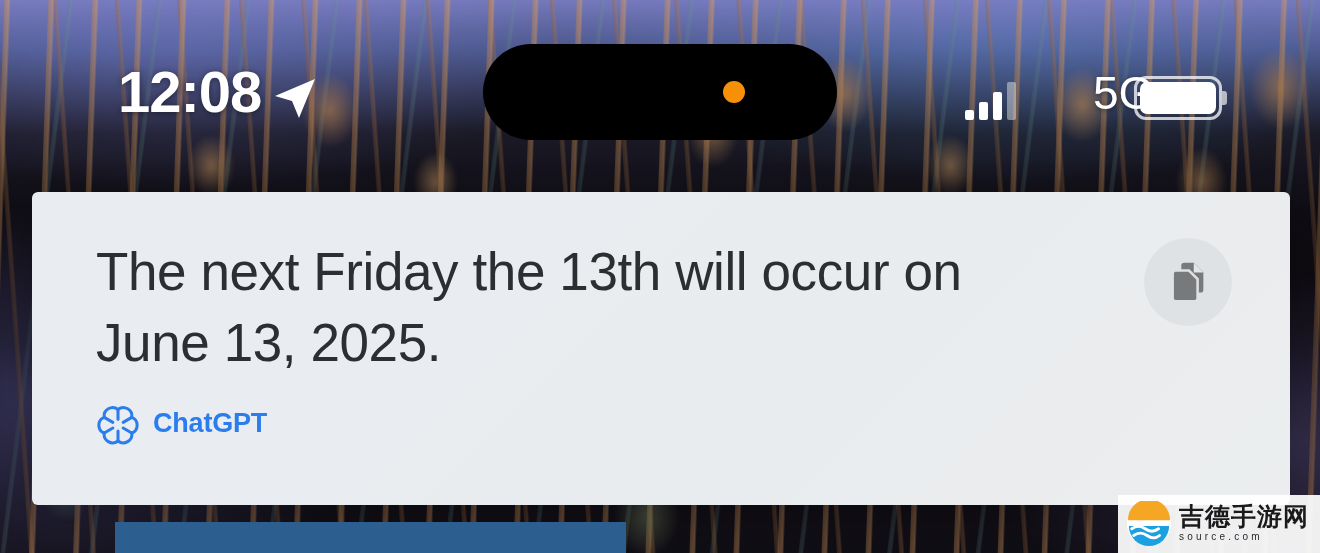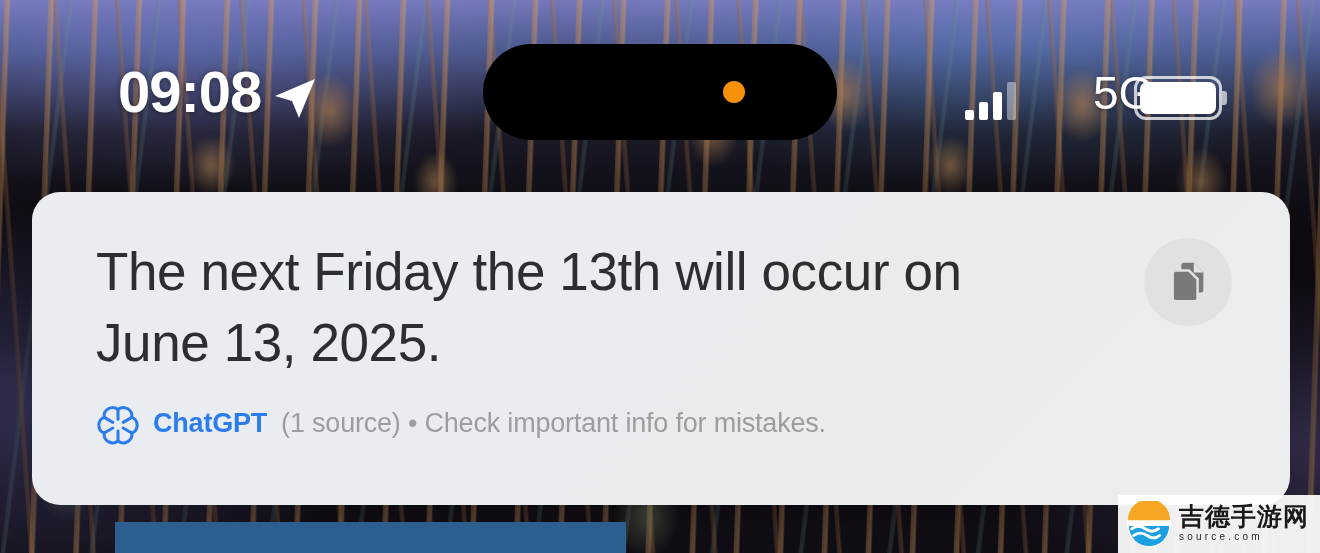--- a/index.html
+++ b/index.html
@@ -119,21 +119,21 @@
   .mic-dot {
     position:absolute; right:92px; top:50%; transform:translateY(-50%);
     width:22px; height:22px; border-radius:50%; background:#f79009;
   }
 
   
   .card {
     position:absolute; left:32px; top:192px;
     width:1258px; height:313px;
     background:linear-gradient(135deg, #e9edf2 0%, #e9ecef 55%, #ebedee 100%);
-    border-radius:28px;
+    border-radius:6px;
     box-shadow:0 10px 38px rgba(0,0,0,0.22);
     overflow:hidden;
   }
 
   .card-body { position:absolute; left:64px; top:44px; right:150px; }
 
   .answer-text {
     font-size:53px; font-weight:400; color:#2c2f31;
     line-height:1.34; letter-spacing:-0.4px;
     white-space:pre-line;
@@ -187,21 +187,21 @@
 <div id="screen">
 
   <div class="wallpaper">
     <div class="wp-base"></div>
     <div class="wp-stems"></div>
     <div class="wp-blobs"></div>
     <div class="wp-dark"></div>
   </div>
 
   <div class="status-bar">
-    <div class="clock">09:08</div>
+    <div class="clock">12:08</div>
 
     <svg class="loc-arrow" viewBox="0 0 48 48">
       <path d="M45 5 L5 22 L22 27 L29 44 Z" fill="#ffffff"></path>
     </svg>
 
     <div class="signal">
       <i class="b1"></i>
         <i class="b2"></i>
         <i class="b3"></i>
         <i class="b4"></i>
@@ -236,21 +236,20 @@
           <path d="M9.0 17.9 c-0.6 -3.7 1.1 -7.5 4.4 -9.4 c3.3 -1.9 7.6 -1.7 10.6 0.7"></path>
           <path d="M24 9.2 L24 20.0"></path>
           <path d="M39.0 17.9 L29.6 23.3"></path>
           <path d="M39.0 34.9 L29.6 29.5"></path>
           <path d="M24 43.6 L24 32.8"></path>
           <path d="M9.0 34.9 L18.4 29.5"></path>
           <path d="M9.0 17.9 L18.4 23.3"></path>
         </g>
       </svg>
       <span class="brand">ChatGPT</span>
-      <span class="meta-sub">(1 source) • Check important info for mistakes.</span>
     </div>
 
     <div class="copy-button">
       <svg viewBox="0 0 48 48">
         <path d="M20 4 h10 l10 10 v18 a3 3 0 0 1 -3 3 h-17 a3 3 0 0 1 -3 -3 v-25 a3 3 0 0 1 3 -3 z" fill="#77797b"></path>
         <path d="M30 4 l10 10 h-10 z" fill="#e3e5e7"></path>
         <path d="M11 12 h14 l9 9 v20 a3 3 0 0 1 -3 3 h-20 a3 3 0 0 1 -3 -3 v-26 a3 3 0 0 1 3 -3 z" fill="#77797b" stroke="#dfe2e5" stroke-width="2.6"></path>
       </svg>
     </div>
   </div>

